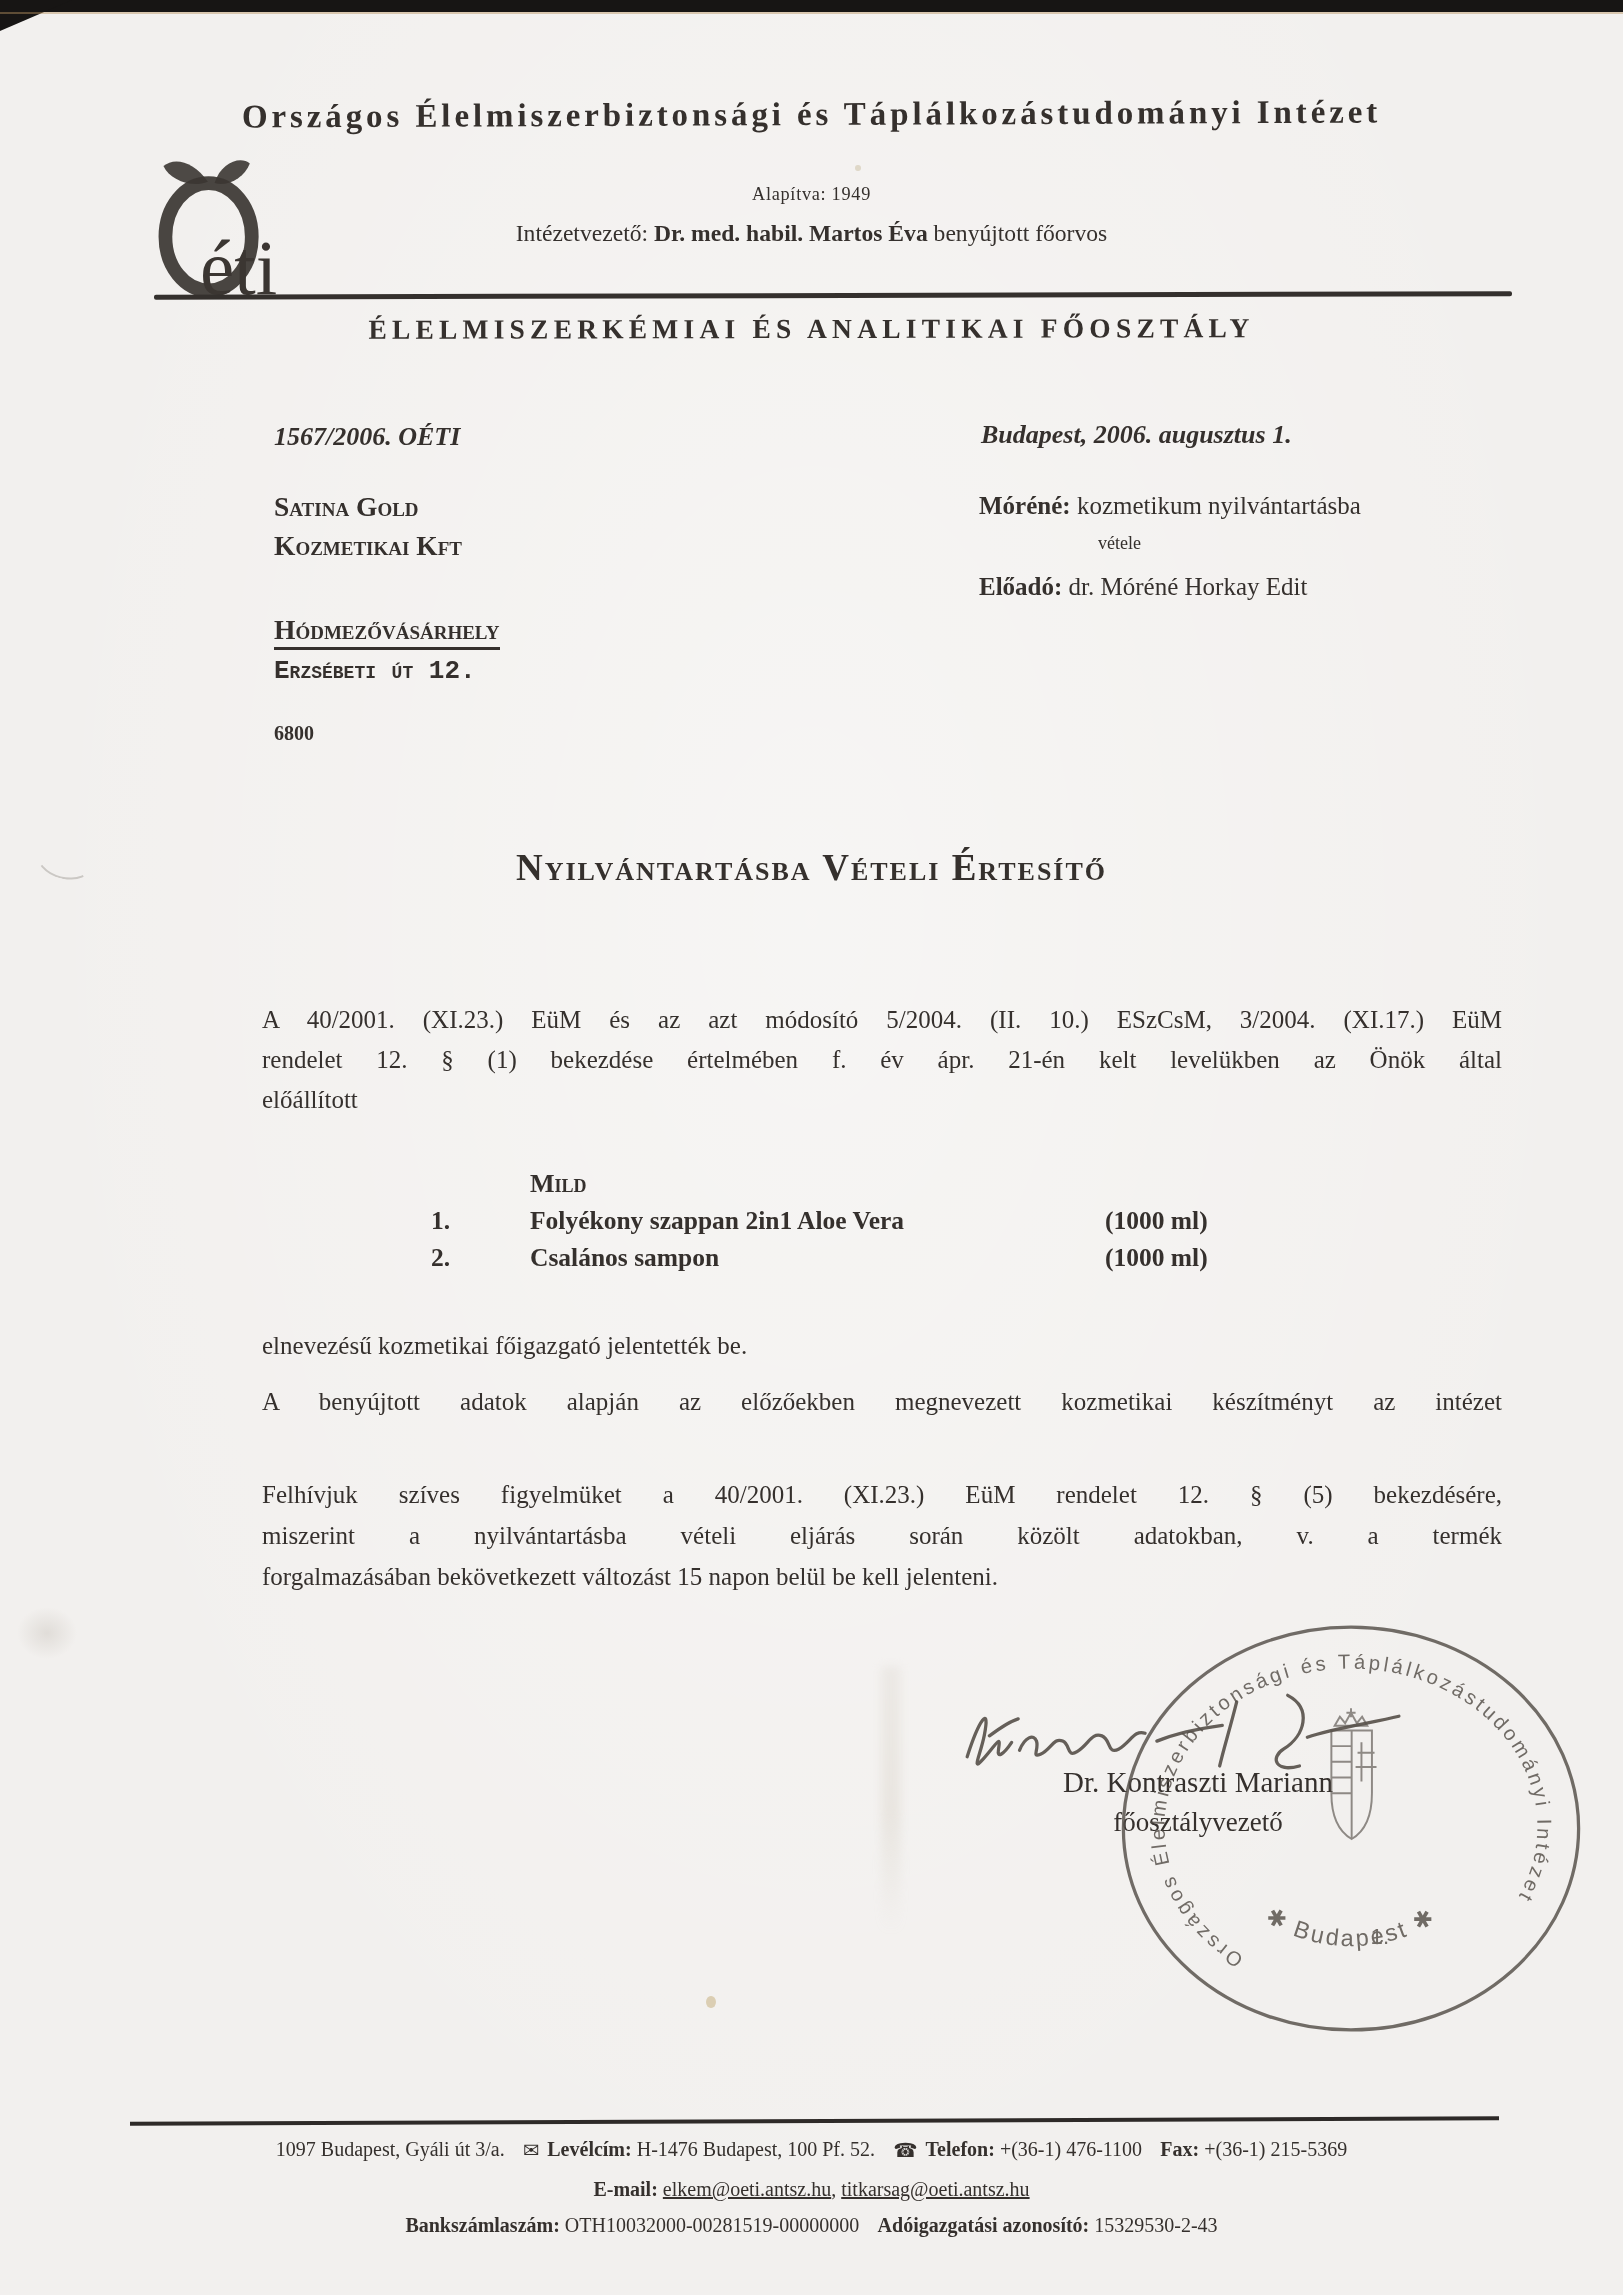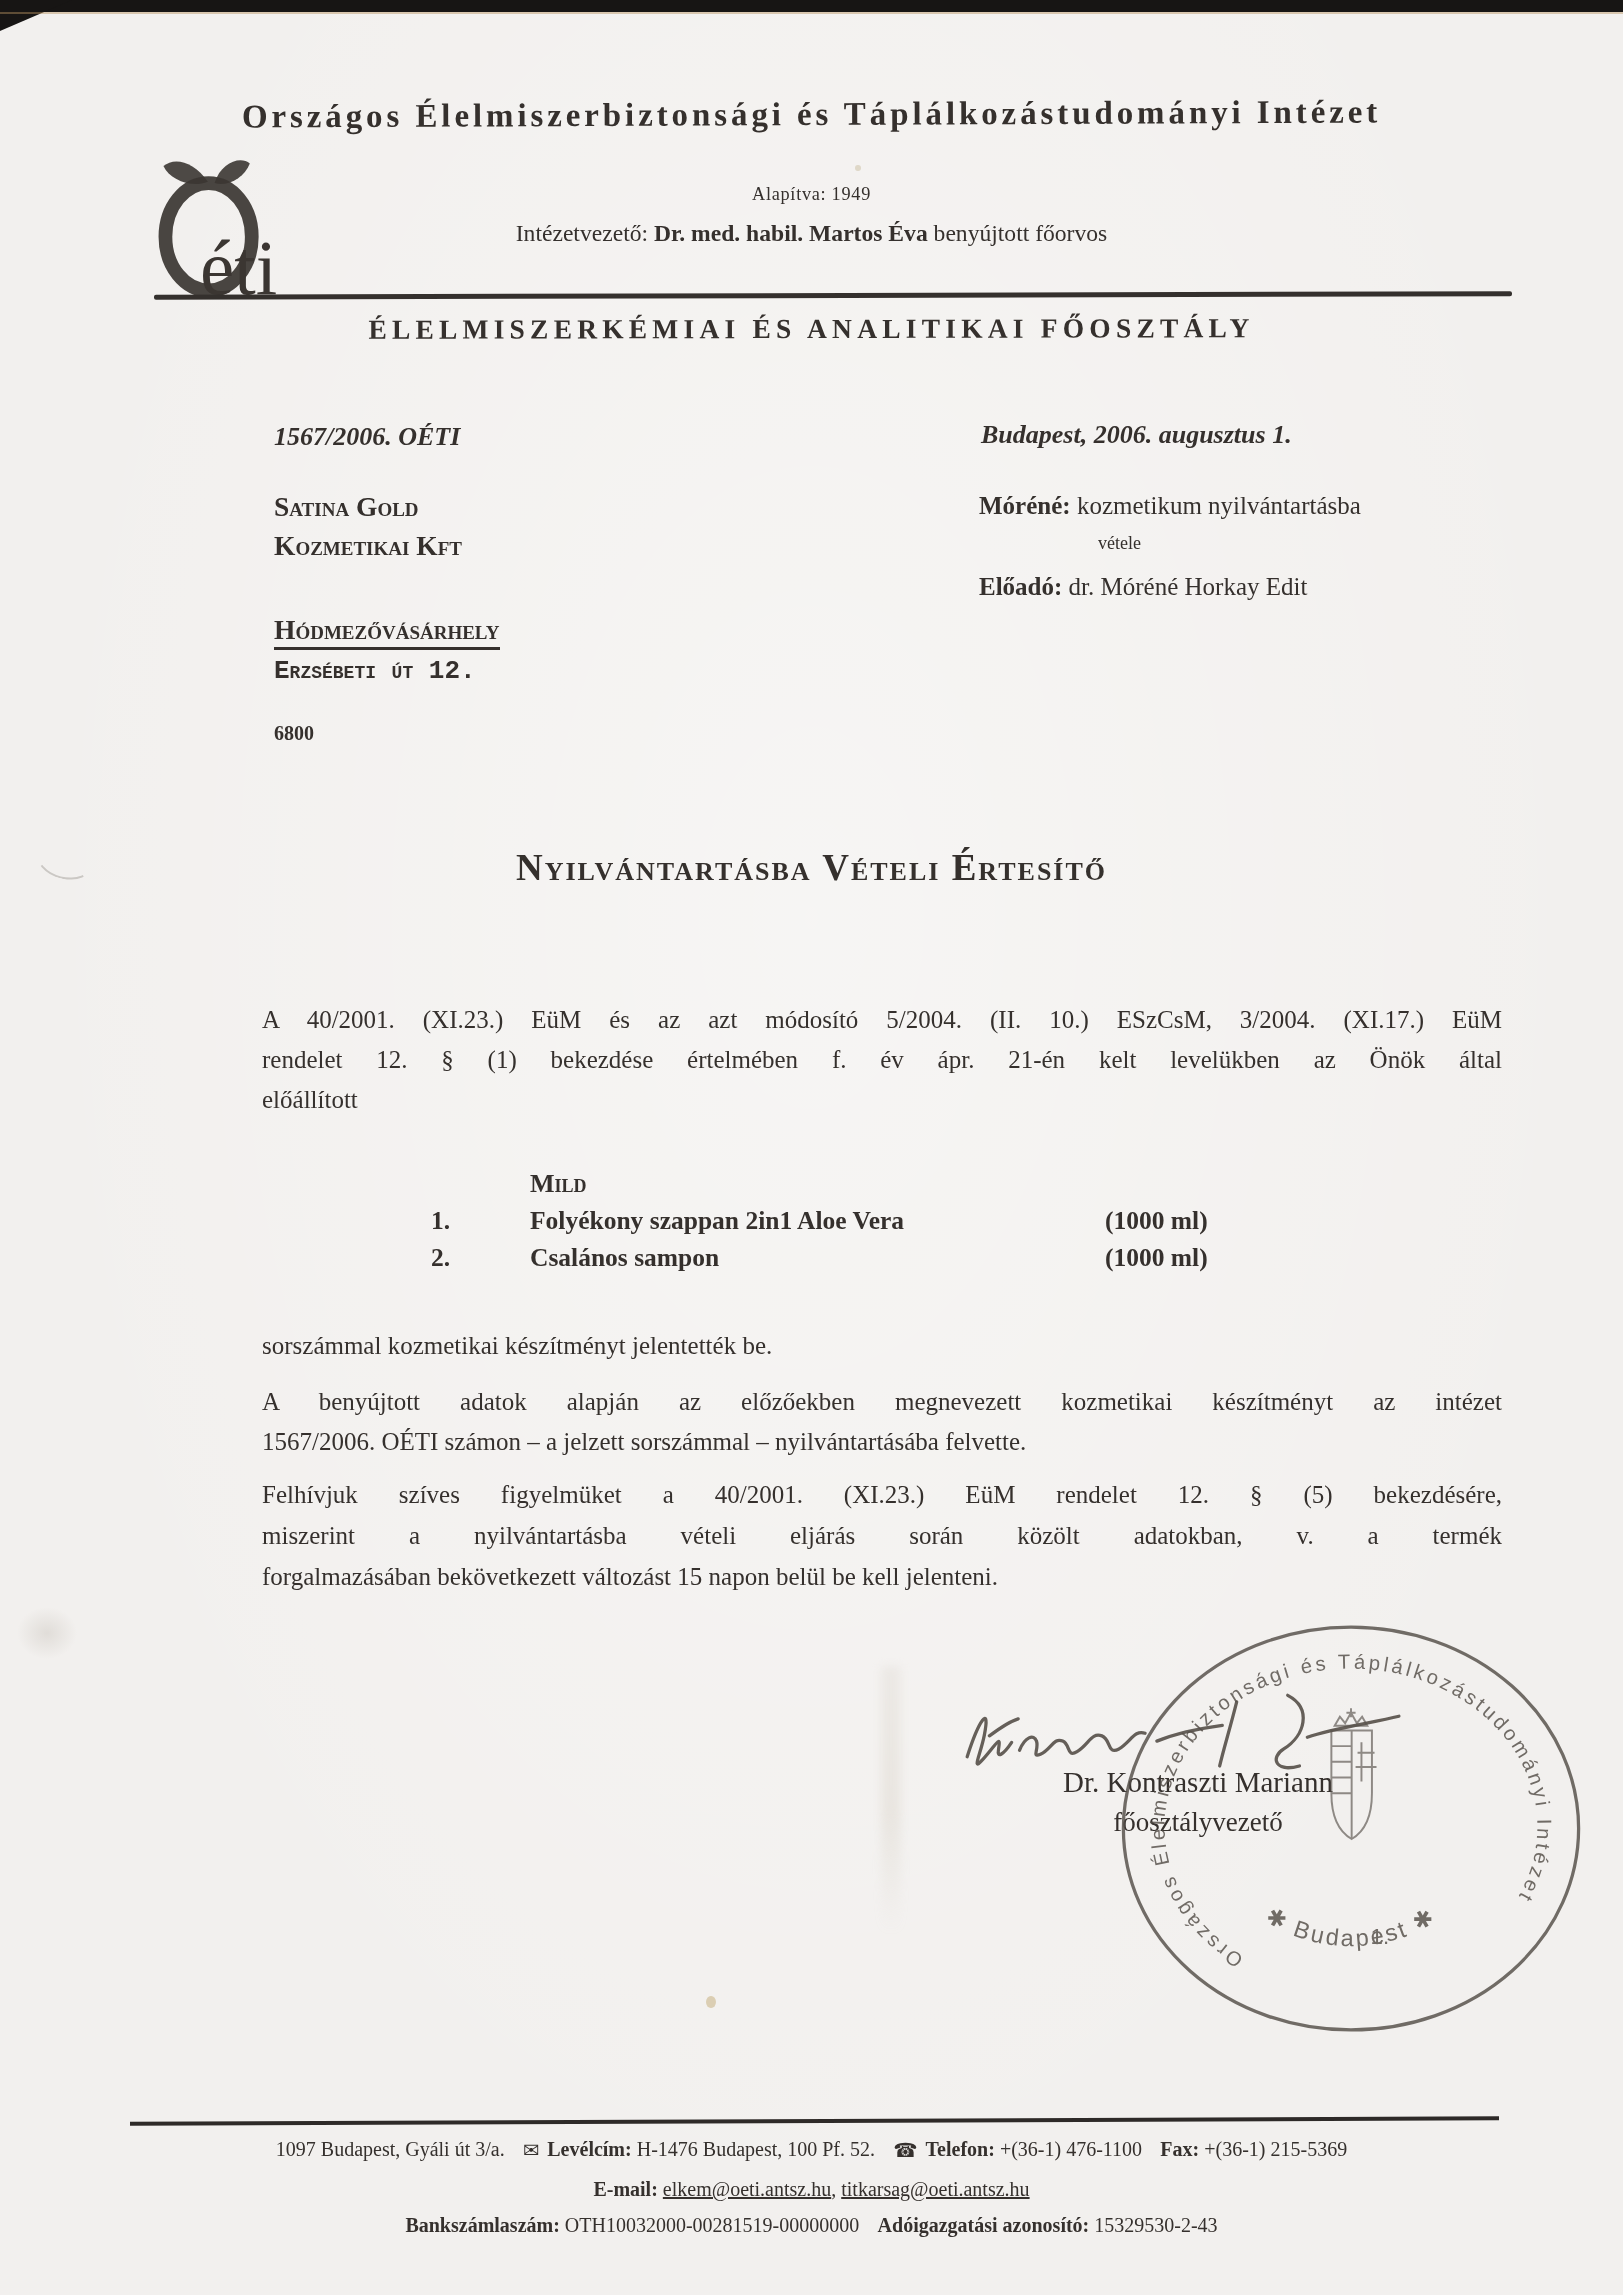--- a/index.html
+++ b/index.html
@@ -151,25 +151,24 @@
     <span class="prod-num">1.</span>
     <span class="prod-name">Folyékony szappan 2in1 Aloe Vera</span>
     <span class="prod-size">(1000 ml)</span>
   </div>
   <div class="abs prod-row prod-2 b">
     <span class="prod-num">2.</span>
     <span class="prod-name">Csalános sampon</span>
     <span class="prod-size">(1000 ml)</span>
   </div>
 
-  <div class="abs para p2">sorszámmal kozmetikai készítményt  jelentették be.</div>
+  <div class="abs para p2">elnevezésű kozmetikai főigazgató  jelentették be.</div>
 
   <div class="abs para p3">
     <div class="jl">A benyújtott adatok alapján az előzőekben megnevezett kozmetikai készítményt az intézet</div>
-    <div>1567/2006. OÉTI számon – a jelzett sorszámmal –  nyilvántartásába felvette.</div>
   </div>
 
   <div class="abs para p4">
     <div class="jl">Felhívjuk szíves figyelmüket a 40/2001. (XI.23.) EüM rendelet 12. § (5) bekezdésére,</div>
     <div class="jl">miszerint a nyilvántartásba vételi eljárás során közölt adatokban, v. a termék</div>
     <div>forgalmazásában bekövetkezett változást 15 napon belül be kell jelenteni.</div>
   </div>
 
   <div class="abs sig-svg">
     <svg width="471" height="131" viewBox="0 0 720 200">

